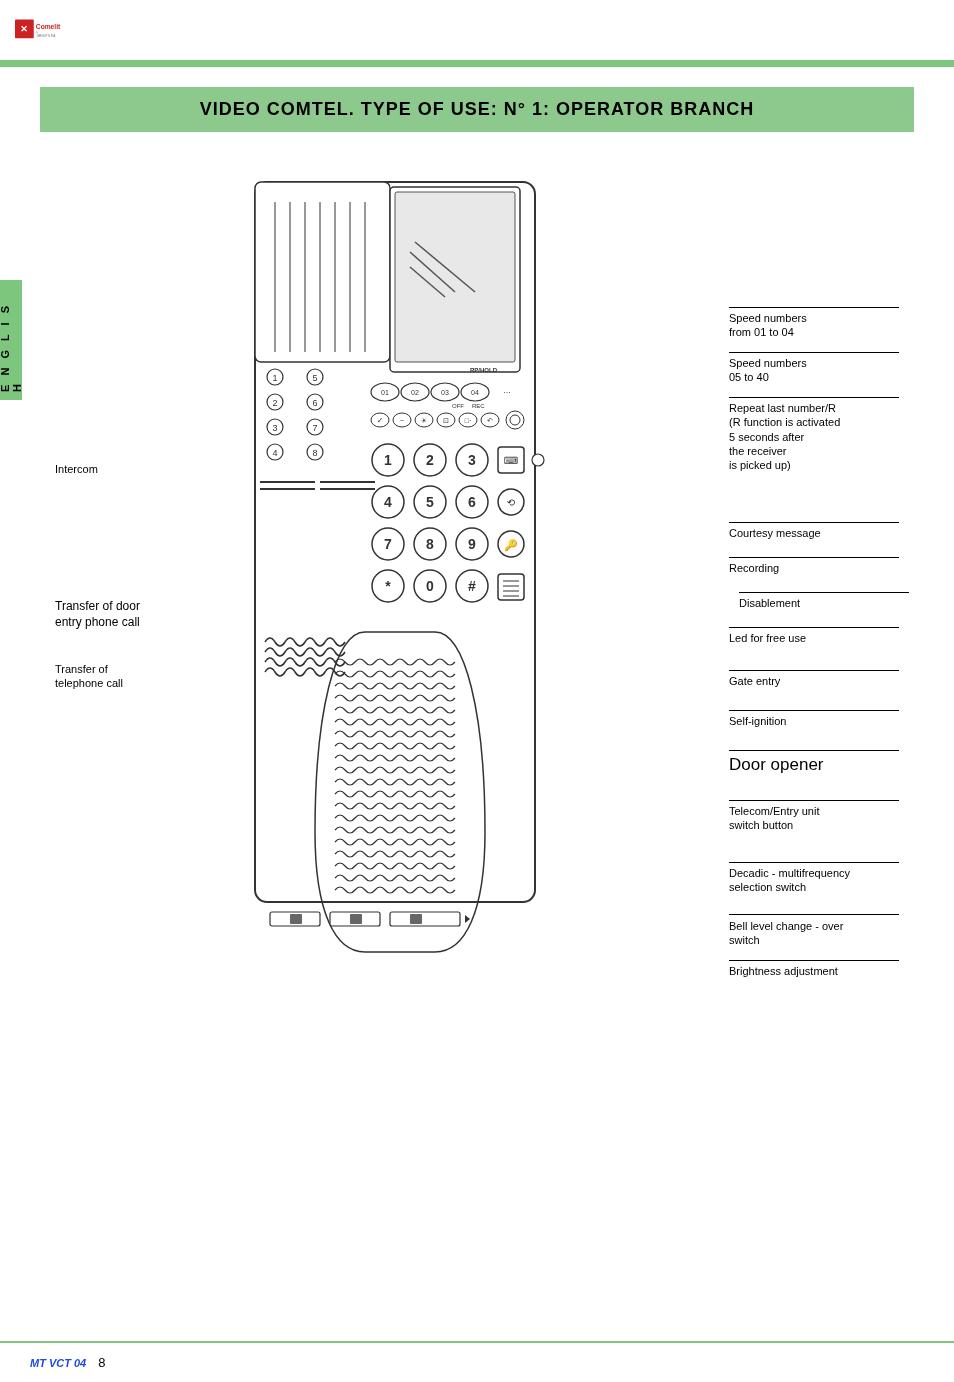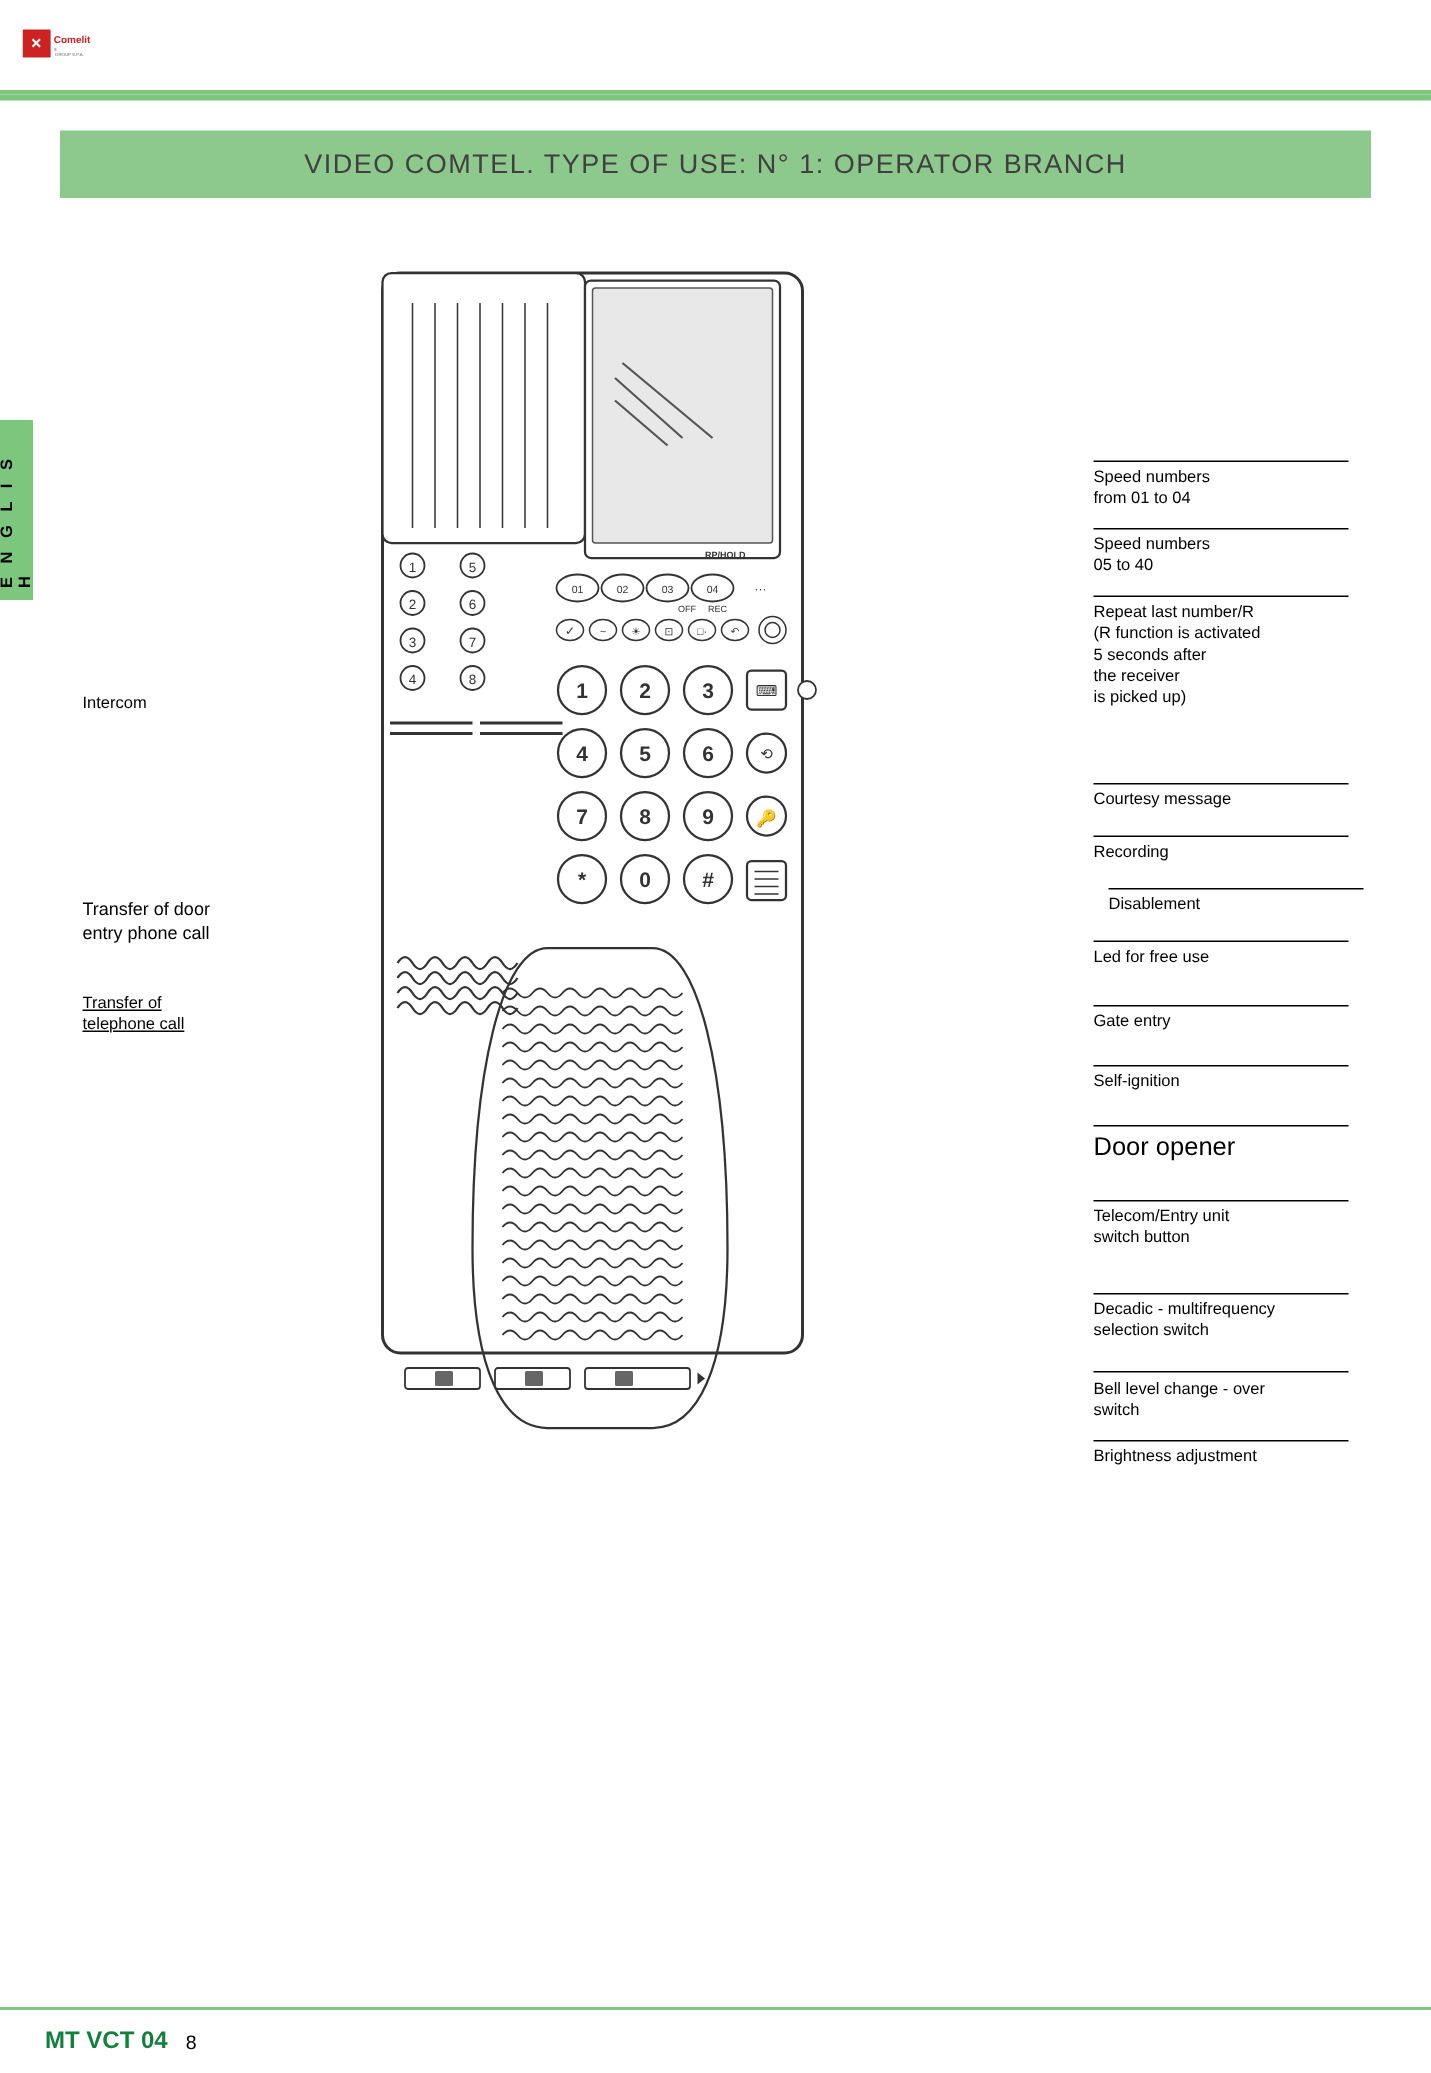--- a/index.html
+++ b/index.html
@@ -29,22 +29,22 @@
 
     
     .title-bar {
       background: #8dc88d;
       margin: 20px 40px 10px 40px;
       padding: 12px 20px;
       text-align: center;
     }
     .title-bar h1 {
       font-size: 18px;
-      font-weight: normal;
-      color: #404040;
+      font-weight: bold;
+      color: #000000;
       letter-spacing: 1px;
     }
 
     
     .side-tab {
       position: absolute;
       left: 0;
       top: 280px;
       width: 22px;
       background: #7dc67e;
@@ -84,21 +84,21 @@
   <h1>VIDEO COMTEL. TYPE OF USE: N° 1: OPERATOR BRANCH</h1>
 </div>
 
 <div class="side-tab">E N G L I S H</div>
 
 <div style="position:relative; margin: 20px 30px 60px 30px; min-height: 950px;">
 
   <div style="position:absolute; left:25px; top:0; width:100px;">
     <div style="position:absolute; top:310px; font-size:11px; line-height:1.3;">Intercom</div>
     <div style="position:absolute; top:447px; font-size:12px; line-height:1.3;">Transfer of door<br>entry phone call</div>
-    <div style="position:absolute; top:510px; font-size:11px; line-height:1.3;text-decoration:underline;">Transfer of<br>telephone call</div>
+    <div style="position:absolute; top:510px; font-size:11px; line-height:1.3;">Transfer of<br>telephone call</div>
   </div>
 
   <div style="position:absolute; right:0; top:0; width:195px;">
     <div style="position:absolute; top:155px; font-size:11px; line-height:1.3; border-top:1px solid #000; padding-top:3px; width:170px;">Speed numbers<br>from 01 to 04</div>
     <div style="position:absolute; top:200px; font-size:11px; line-height:1.3; border-top:1px solid #000; padding-top:3px; width:170px;">Speed numbers<br>05 to 40</div>
     <div style="position:absolute; top:245px; font-size:11px; line-height:1.3; border-top:1px solid #000; padding-top:3px; width:170px;">Repeat last number/R<br>(R function is activated<br>5 seconds after<br>the receiver<br>is picked up)</div>
     <div style="position:absolute; top:370px; font-size:11px; line-height:1.3; border-top:1px solid #000; padding-top:3px; width:170px;">Courtesy message</div>
     <div style="position:absolute; top:405px; font-size:11px; line-height:1.3; border-top:1px solid #000; padding-top:3px; width:170px;">Recording</div>
     <div style="position:absolute; top:440px; font-size:11px; line-height:1.3; border-top:1px solid #000; padding-top:3px; width:170px;margin-left:10px;">Disablement</div>
     <div style="position:absolute; top:475px; font-size:11px; line-height:1.3; border-top:1px solid #000; padding-top:3px; width:170px;">Led for free use</div>
@@ -296,15 +296,15 @@
         <rect x="140" y="2" width="12" height="10" rx="1" fill="#666"></rect>
 
         <path d="M195,3 L200,7 L195,11 Z" fill="#333"></path>
       </g>
 
     </svg>
   </div>
 </div>
 
 <div style="position:absolute; bottom:0; left:0; right:0; padding:12px 30px; border-top:2px solid #7dc67e; display:flex; align-items:center; background:white;">
-  <span style="font-size:16px; font-weight:bold; color:#15803d;">MT VCT 04</span>
+  <span style="font-size:11px; font-weight:bold; color:#1d4ed8;font-style:italic;">MT VCT 04</span>
   <span style="font-size:13px; margin-left:12px; color:#000;">8</span>
 </div>
 
 </body></html>

